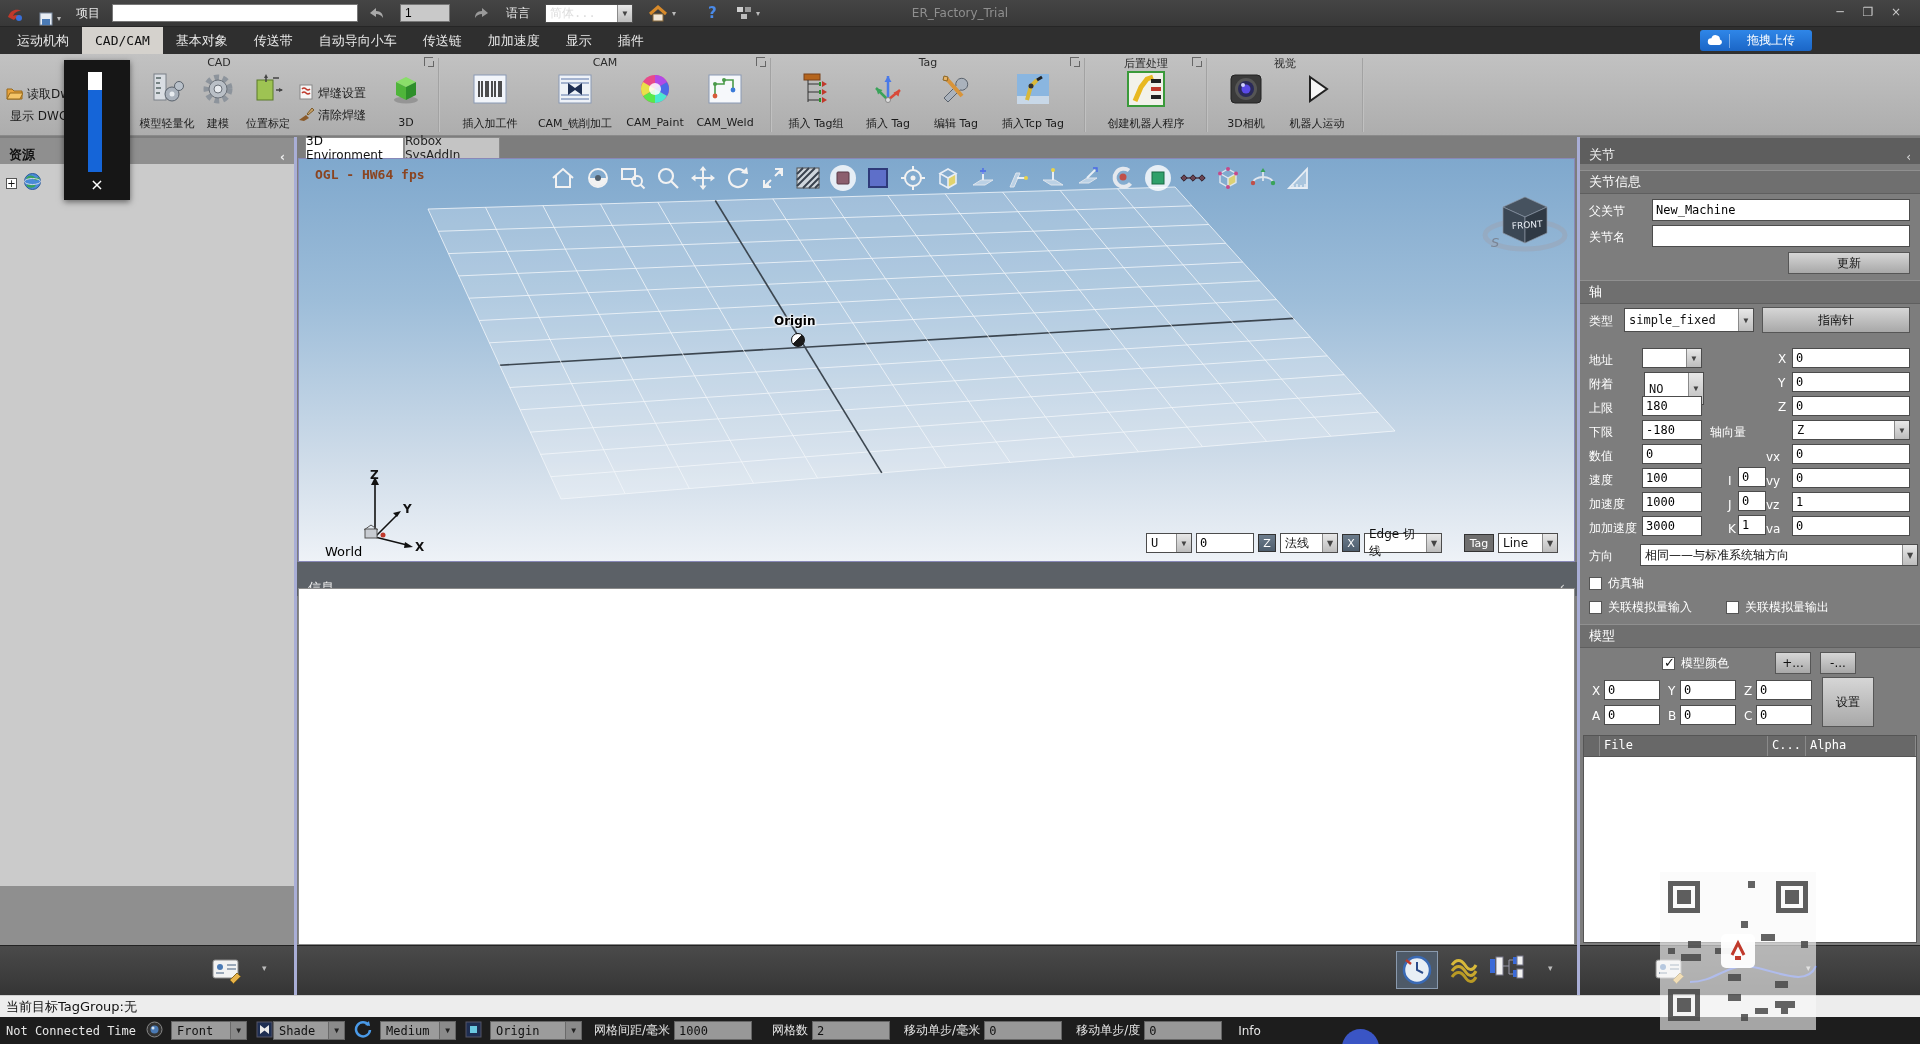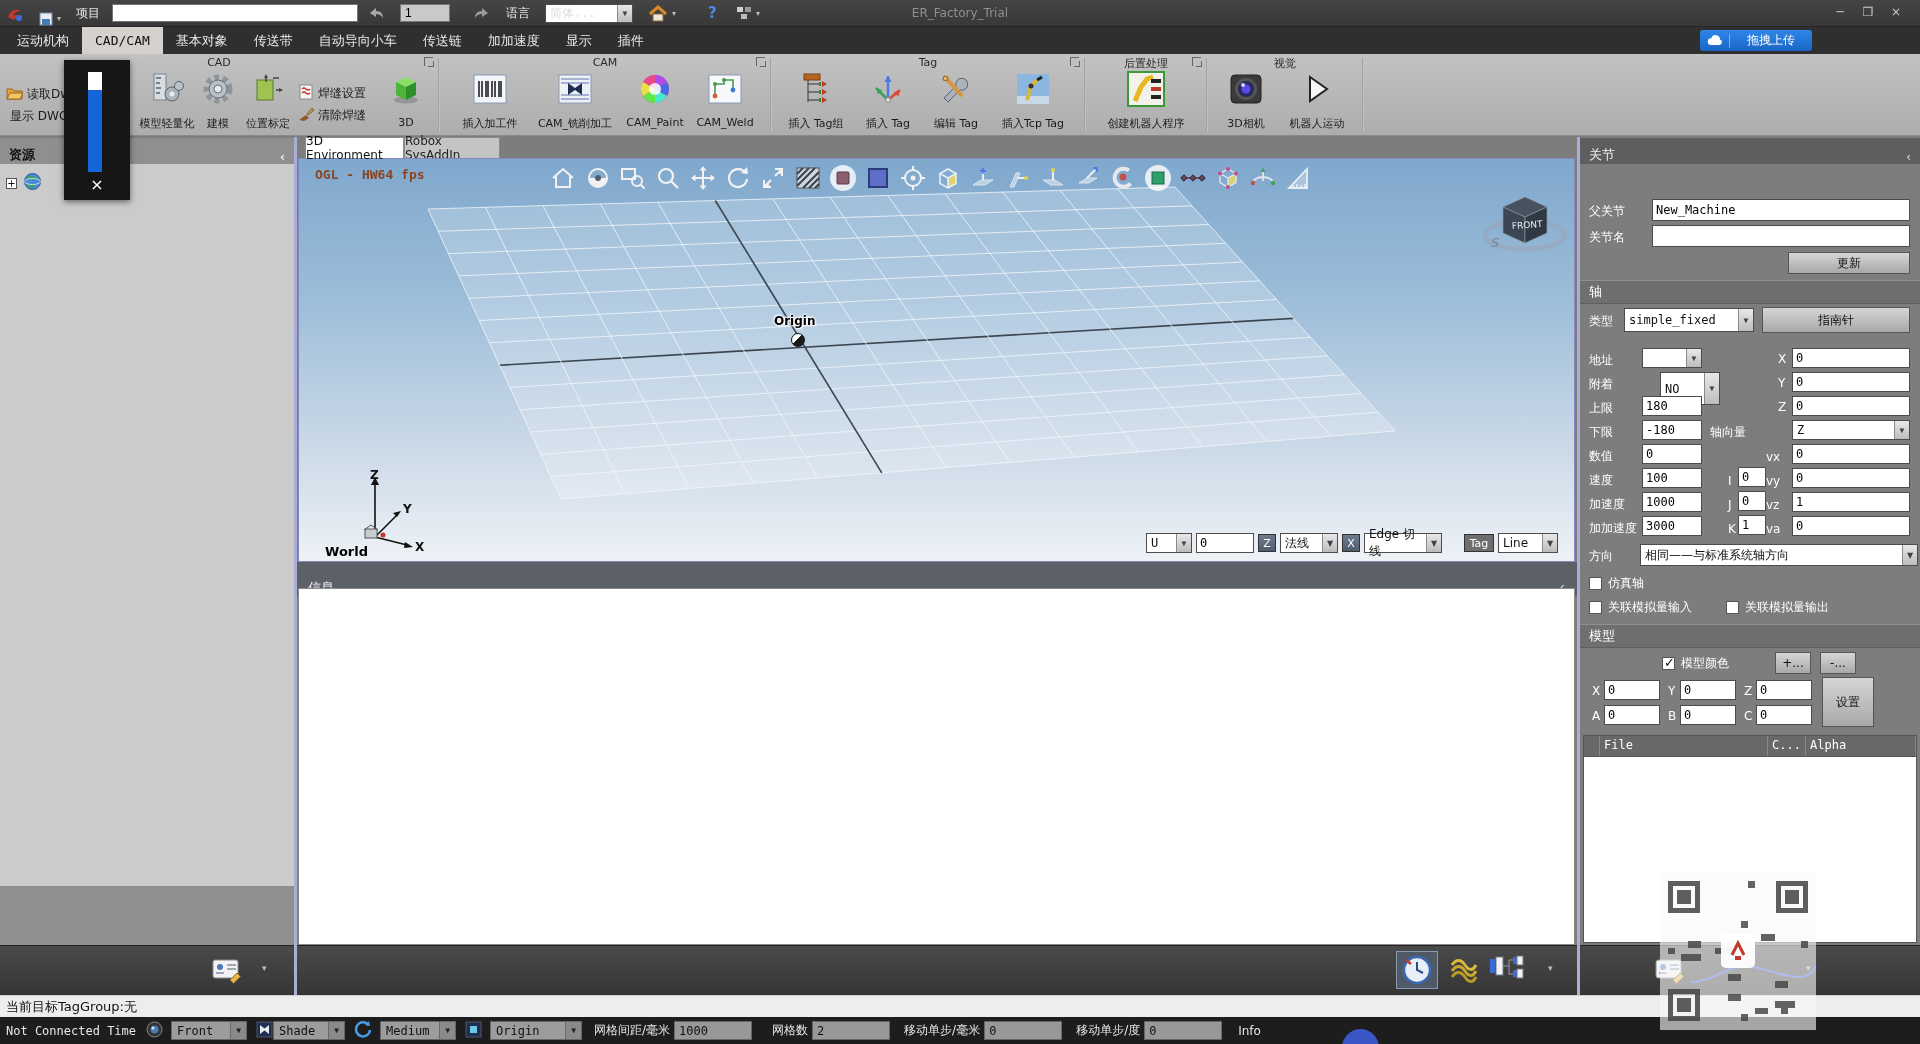--- a/index.html
+++ b/index.html
@@ -51,21 +51,21 @@
 
 .vtab{position:absolute;top:0;height:21px;font-size:12px;display:flex;align-items:center;justify-content:center;border:1px solid #8a8a8a;border-bottom:none}
 .vtab.active{background:#fff;color:#111;z-index:2}
 .vtab.inactive{background:#c4c4c4;color:#222}
 .canvas{left:298px;top:158px;width:1277px;height:404px;background:linear-gradient(180deg,#7fa8cd 0%,#9dbdd9 35%,#cfdce9 75%,#eef2f7 100%);overflow:hidden}
 .vp-icons{position:absolute;left:250px;top:5px;display:flex;gap:7px}
 .vpi{width:28px;height:28px;display:flex;align-items:center;justify-content:center}
 .fps{position:absolute;left:16px;top:8px;color:#8a4420;font-weight:bold;font-size:13px;font-family:"DejaVu Sans Mono",monospace}
 .origin-lbl{position:absolute;left:475px;top:155px;font-weight:bold;color:#000;text-shadow:0 0 2px #fff,0 0 3px #fff,1px 1px 2px #fff,-1px -1px 2px #fff}
 .origin-dot{position:absolute;left:492px;top:174px;width:14px;height:14px;border-radius:50%;background:linear-gradient(135deg,#ffffff 42%,#1a1a1a 46%);border:1px solid #111}
-.world-lbl{position:absolute;left:26px;top:385px;font-weight:bold;font-size:13px;color:#000}
+.world-lbl{position:absolute;left:26px;top:385px;font-weight:normal;font-size:13px;color:#000}
 .vctrl{position:absolute;right:16px;bottom:8px;display:flex;align-items:center;gap:4px}
 .vctrl .wsel,.vctrl .winp{height:20px}
 .dkbtn{background:linear-gradient(#6c7c8c,#4d5d6d);border:1px solid #333;color:#fff;font-size:11px;display:flex;align-items:center;justify-content:center}
 
 .info-head{left:296px;top:562px;width:1281px;height:30px;background:#5c6167;color:#f2f2f2;display:flex;align-items:flex-start;padding:17px 12px;font-size:13px}
 .info-body{left:298px;top:588px;width:1277px;height:357px;background:#fff;border:1px solid #8a8a8a}
 
 .rp{left:1580px;top:137px;width:340px;height:808px;background:#7d7d7d}
 .rp .row{position:absolute;display:flex;align-items:center}
 
@@ -671,20 +671,23 @@
     <span style="margin-left:auto;color:#ddd">‹</span>
   </div>
   <div class="abs info-body"></div>
   <div class="abs vdiv" style="left:1577px;top:137px;height:858px"></div>
 
   <div class="abs rp">
     <div class="phead" style="position:absolute;left:0;top:1px;width:340px;height:26px">
       <span>关节</span>
       <span class="chev">‹</span>
     </div>
+    <div class="shead" style="position:absolute;left:0;top:33px;width:340px;height:24px">
+      <span>关节信息</span>
+      </div>
 
     <span class="abs rlab" style="left:9px;top:66px">父关节</span>
     <input class="abs winp" style="left: 72px; top: 62px; width: 258px; height: 22px;" value="New_Machine">
     <span class="abs rlab" style="left:9px;top:92px">关节名</span>
     <input class="abs winp" style="left: 72px; top: 88px; width: 258px; height: 22px;" value="">
     <div class="abs btn3d" style="left:208px;top:115px;width:122px;height:22px">
       <span>更新</span>
       </div>
 
     <div class="shead" style="position:absolute;left:0;top:143px;width:340px;height:24px">
@@ -702,21 +705,21 @@
 
     <span class="abs rlab" style="left:9px;top:215px">地址</span>
     <div class="abs wsel" style="left:62px;top:211px;width:60px;height:20px">
       <span></span>
         <span class="ar">▼</span>
       </div>
     <span class="abs rlab" style="left:198px;top:215px">X</span>
     <input class="abs winp" style="left: 212px; top: 211px; width: 118px; height: 20px;" value="0">
 
     <span class="abs rlab" style="left:9px;top:239px">附着</span>
-    <div class="abs wsel" style="left:80px;top:235px;width:60px;height:33px">
+    <div class="abs wsel" style="left:64px;top:235px;width:60px;height:33px">
       <span>NO</span>
         <span class="ar">▼</span>
       </div>
     <span class="abs rlab" style="left:198px;top:239px">Y</span>
     <input class="abs winp" style="left: 212px; top: 235px; width: 118px; height: 20px;" value="0">
 
     <span class="abs rlab" style="left:9px;top:263px">上限</span>
     <input class="abs winp" style="left: 62px; top: 259px; width: 60px; height: 20px;" value="180">
     <span class="abs rlab" style="left:198px;top:263px">Z</span>
     <input class="abs winp" style="left: 212px; top: 259px; width: 118px; height: 20px;" value="0">

